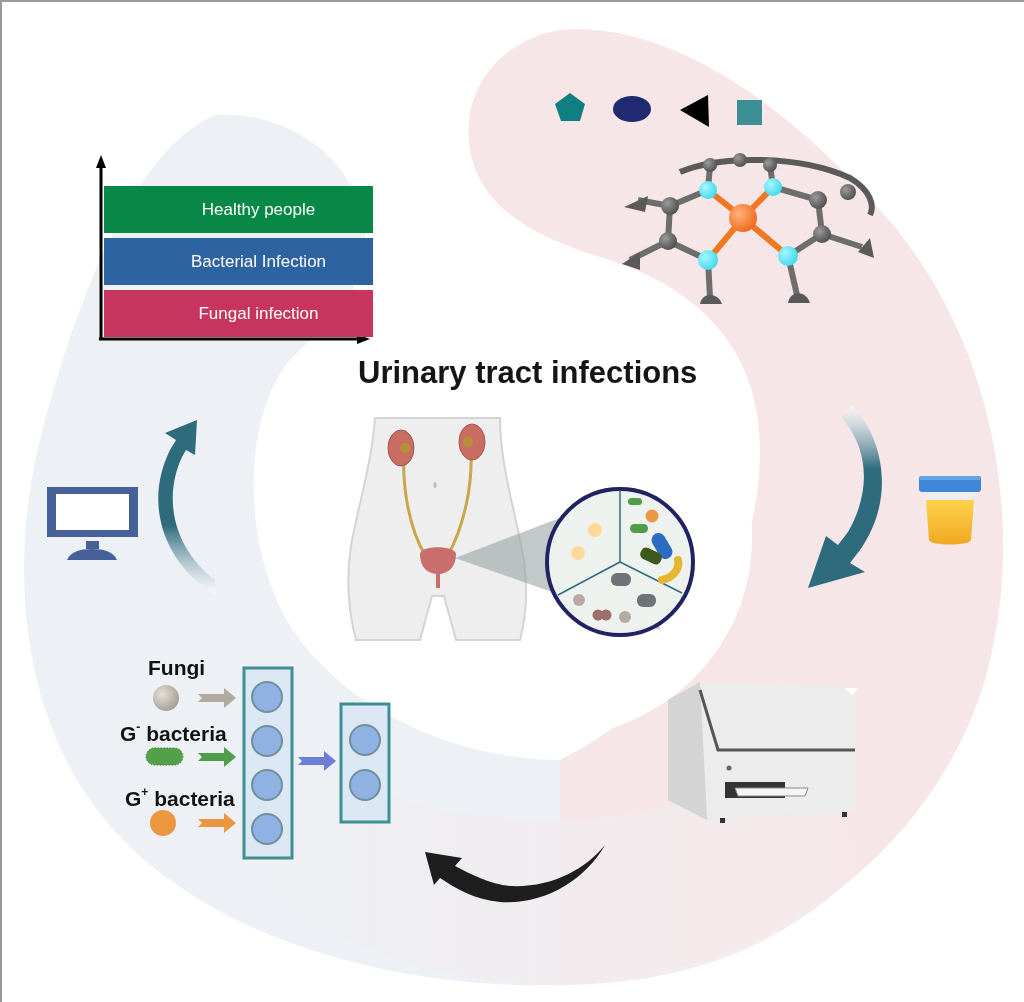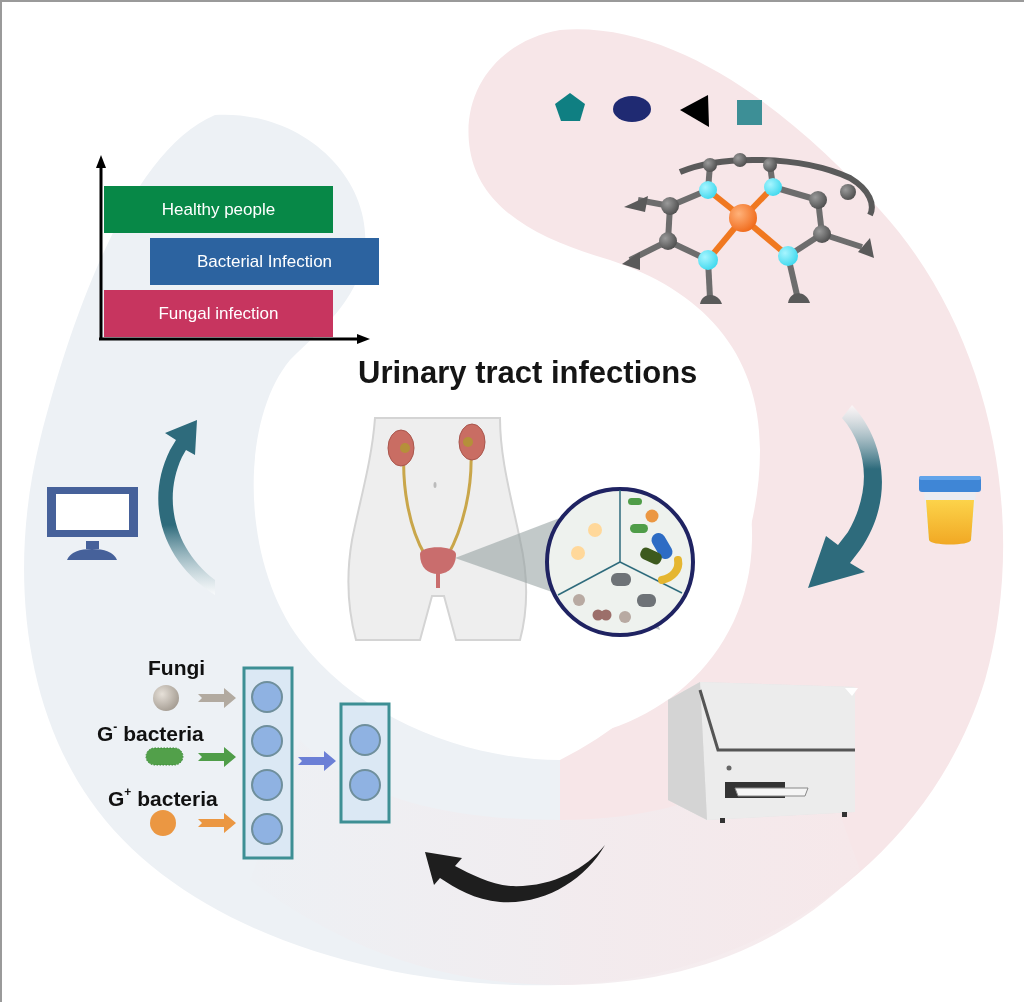--- a/index.html
+++ b/index.html
@@ -1,20 +1,20 @@
 <!DOCTYPE html>
 <html><head>
 <meta charset="utf-8">
 <style>
   html, body { margin: 0; padding: 0; background: #ffffff; }
   body { width: 1024px; height: 1002px; position: relative; overflow: hidden; font-family: "Liberation Sans", sans-serif; }
   .frame { position: absolute; left: 0; top: 0; width: 1024px; height: 1002px; border-left: 2px solid #9a9a9a; border-top: 2px solid #9a9a9a; box-sizing: border-box; pointer-events: none; }
   svg.bg { position: absolute; left: 0; top: 0; }
   .label { position: absolute; white-space: nowrap; color: #111; font-weight: bold; }
-  .bar { position: absolute; left: 104px; width: 229px; height: 47px; color: #fff; font-size: 17px; display: flex; align-items: center; justify-content: center; }
+  .bar { position: absolute; left: 104px; width: 229px; height: 47px; color: #fff; font-size: 17px; display: flex; align-items: center; justify-content: center; padding-left: 40px; }
   .title { left: 358px; top: 355px; font-size: 31px; color: #151515; }
   .cls { font-size: 21px; color: #111; }
   .cls sup { font-size: 12px; vertical-align: 10px; }
 </style>
 </head>
 <body>
 
 <svg class="bg" width="1024" height="1002" viewBox="0 0 1024 1002">
   <defs>
     <linearGradient id="gradRightArrow" x1="0" y1="0" x2="0" y2="1">
@@ -214,28 +214,28 @@
     <rect x="611" y="573" width="20" height="13" rx="6" fill="#6e7377"></rect>
     <rect x="637" y="594" width="19" height="13" rx="6" fill="#6e7377"></rect>
     <circle cx="579" cy="600" r="6" fill="#b8aaa2"></circle>
     <circle cx="598" cy="615" r="5.5" fill="#9c6f6a"></circle>
     <circle cx="606" cy="615" r="5.5" fill="#9c6f6a"></circle>
     <circle cx="625" cy="617" r="6" fill="#b8aaa2"></circle>
   </g>
 </svg>
 
 <div class="bar" style="top: 186px; background: rgb(7, 136, 71);">Healthy people</div>
-<div class="bar" style="top: 238px; background: rgb(44, 99, 160); margin-left: 46px;">Bacterial Infection</div>
+<div class="bar" style="top: 238px; background: rgb(44, 99, 160);">Bacterial Infection</div>
 <div class="bar" style="top: 290px; background: rgb(199, 53, 95); text-align: right;">Fungal infection</div>
 
 <div class="label title">Urinary tract infections</div>
 
 <div class="label cls" style="left:130px; top:656px;margin-left:18px;">
   <span>Fungi</span>
 </div>
-<div class="label cls" style="left:97px; top:720px;">
+<div class="label cls" style="left:120px; top:720px;">
   <span>G</span><sup>-</sup><span> bacteria</span>
 </div>
-<div class="label cls" style="left:108px; top:785px;">
+<div class="label cls" style="left:125px; top:785px;">
   <span>G</span><sup>+</sup><span> bacteria</span>
 </div>
 
 <div class="frame"></div>
 
 </body></html>

